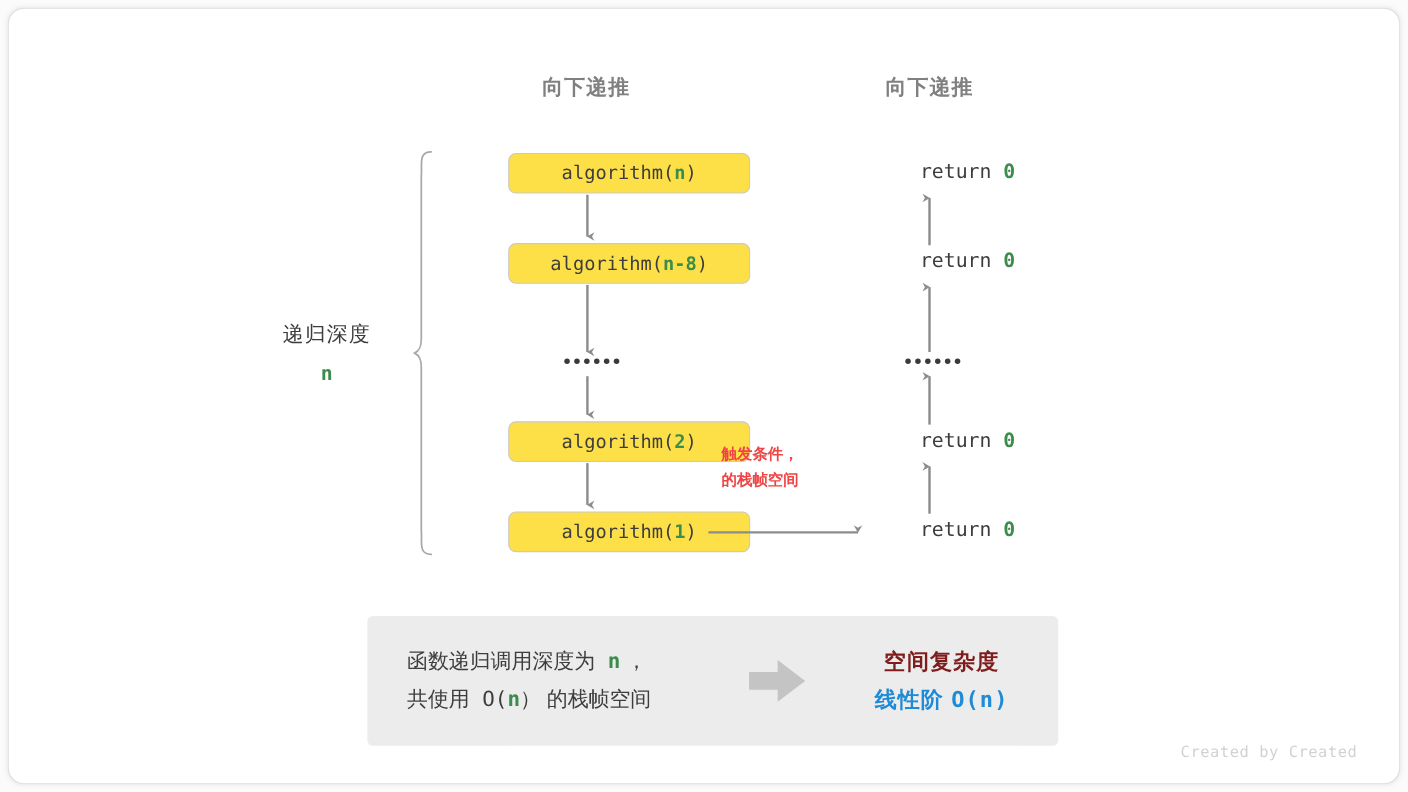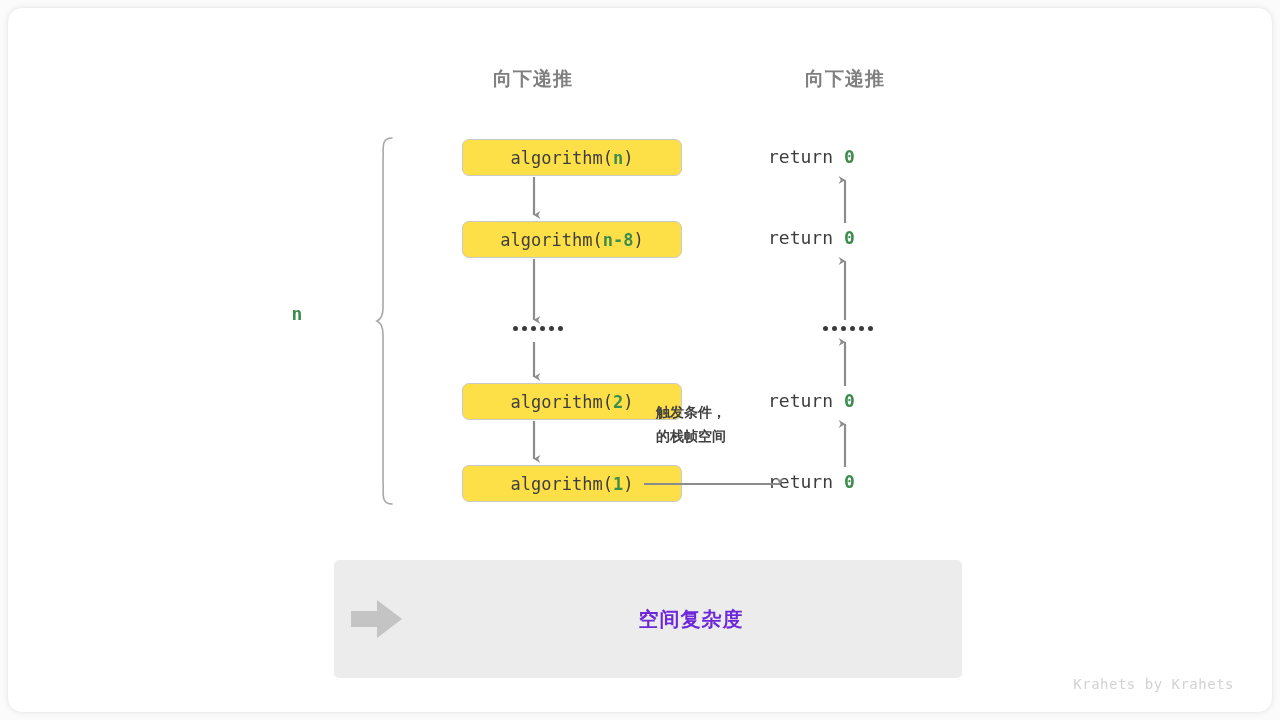--- a/index.html
+++ b/index.html
@@ -62,21 +62,21 @@
   .call-box .arg {
     color: #3c8c4c;
     font-weight: bold;
   }
 
   
   .ret {
     position: absolute;
     left: 760px;
     width: 155px;
-    text-align: left;
+    text-align: right;
     font-family: "DejaVu Sans Mono", monospace;
     font-size: 18px;
     color: #3d3d3d;
     white-space: nowrap;
   }
   .ret .zero {
     color: #3c8c4c;
     font-weight: bold;
   }
 
@@ -95,21 +95,21 @@
     background: #3a3a3a;
   }
 
   
   .trigger-note {
     position: absolute;
     left: 648px;
     width: 130px;
     font-size: 14px;
     font-weight: bold;
-    color: #404040;
+    color: #ef4444;
     line-height: 24px;
     white-space: nowrap;
   }
 
   
   .depth-label {
     position: absolute;
     left: 214px;
     width: 150px;
     text-align: center;
@@ -168,21 +168,21 @@
   #summary .right {
     flex: 1;
     text-align: center;
     line-height: 34px;
     white-space: nowrap;
   }
   #summary .right .title {
     display: block;
     font-size: 20px;
     font-weight: bold;
-    color: #6d28d9;
+    color: #7f1d1d;
     letter-spacing: 1px;
   }
   #summary .right .value {
     display: block;
     font-size: 20px;
     font-weight: bold;
     color: #1f8ad6;
     letter-spacing: 1px;
   }
   #summary .right .value .mono {
@@ -212,20 +212,21 @@
 </head>
 <body>
 
 <div id="stage">
   <div id="card">
 
     <div class="abs col-header" style="left:425px; top:58px; width:200px;">向下递推</div>
     <div class="abs col-header" style="left:737px; top:58px; width:200px;">向下递推</div>
 
     <div class="depth-label" style="top:283px;">
+      <span class="t1">递归深度</span>
       <span class="t2">n</span>
     </div>
 
     <div class="call-box" style="top:131px;">
       <span>algorithm(</span>
         <span class="arg">n</span>
         <span>)</span>
     </div>
     <div class="call-box" style="top:213px;">
       <span>algorithm(</span>
@@ -307,26 +308,31 @@
       <path d="M 384,130
                C 372,130 376,142 375,152
                L 375,300
                C 375,308 373,311 369,313
                C 373,315 375,318 375,326
                L 375,474
                C 376,484 372,496 384,496" fill="none" stroke="#a8a8a8" stroke-width="1.6" stroke-linecap="round"></path>
     </svg>
 
     <div id="summary">
+      <div class="left">
+        <div><span class="mono">函数递归调用深度为 </span><span class="g">n</span><span> ，</span></div>
+        <div><span class="mono">共使用 O(</span><span class="g">n</span><span>） 的栈帧空间</span></div>
+      </div>
       <div class="mid">
         <svg width="56" height="44" viewBox="0 0 56 44">
           <path d="M2,14 L28,14 L28,3 L53,22 L28,41 L28,30 L2,30 Z" fill="#c4c4c4"></path>
         </svg>
       </div>
       <div class="right">
         <span class="title">空间复杂度</span>
+        <span class="value"><span>线性阶 </span><span class="mono">O(n)</span></span>
       </div>
     </div>
 
-    <div id="credit">Krahets by Krahets</div>
+    <div id="credit">Created by Created</div>
 
   </div>
 </div>
 
 </body></html>

